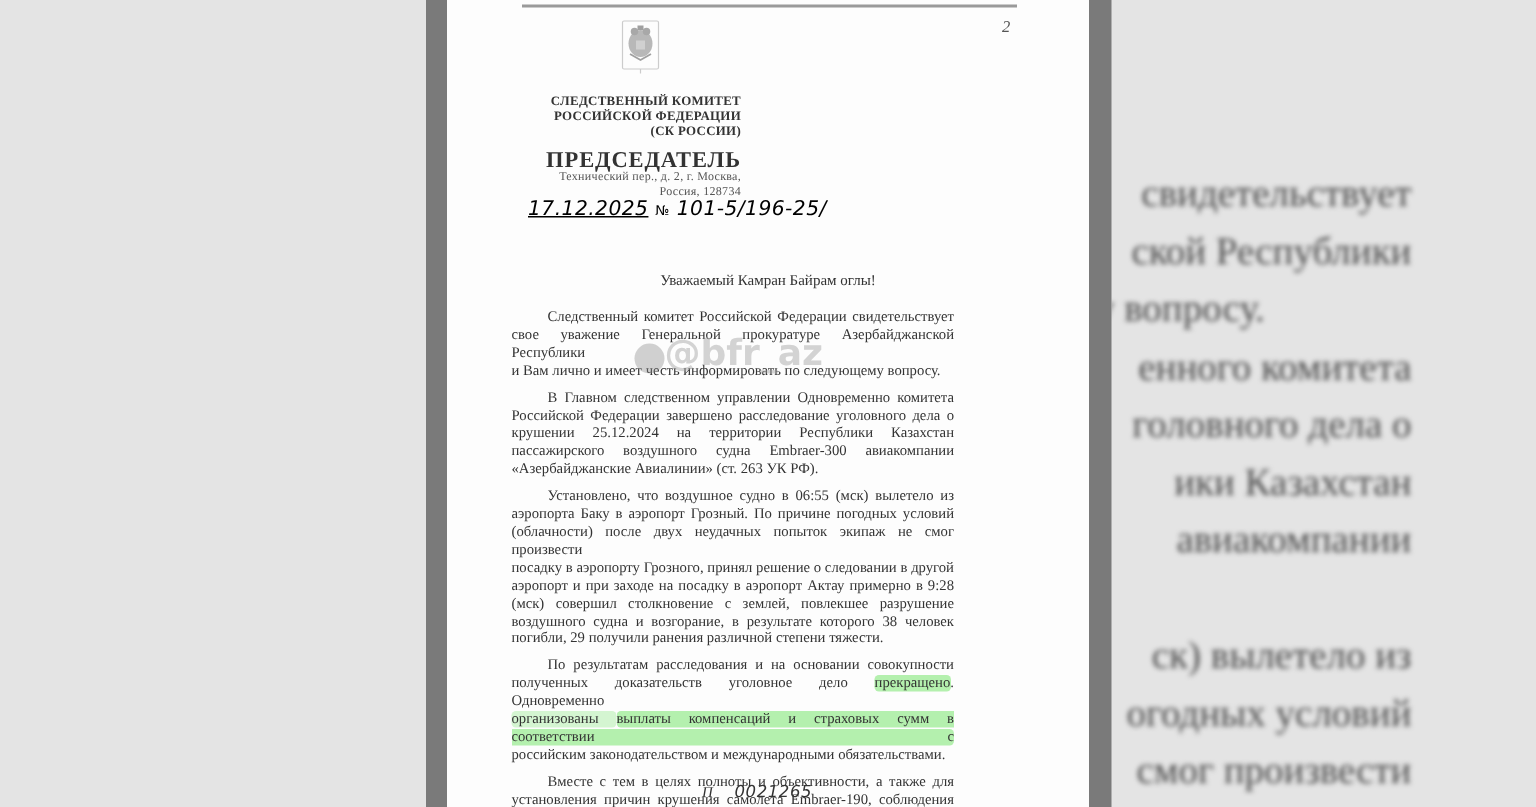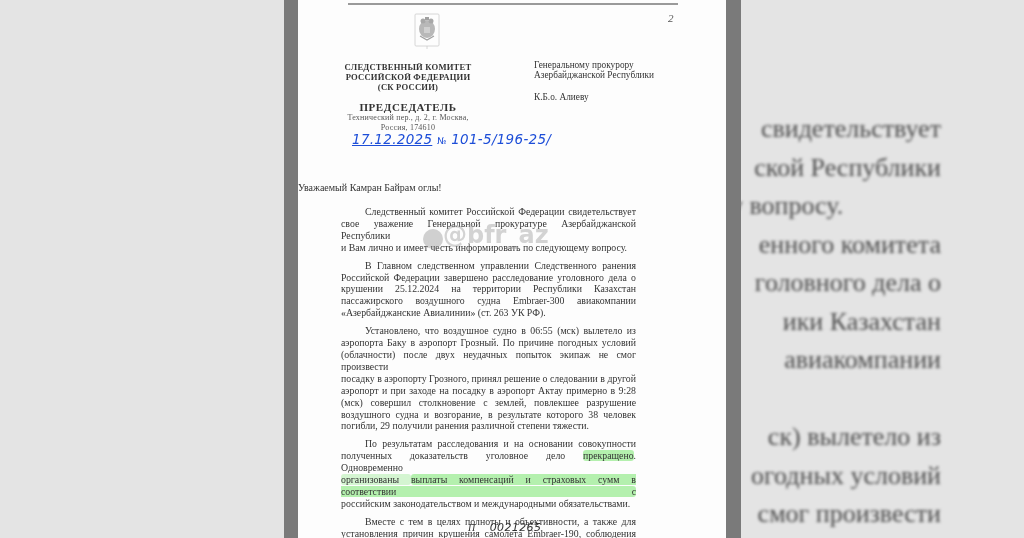--- a/index.html
+++ b/index.html
@@ -13,28 +13,28 @@
   .bg-line { display:block; text-align:justify; text-align-last:justify; }
   .bg-line.indent { text-indent:60px; }
   .bg-line.last { text-align-last:left; }
   .band { position:absolute; top:0; height:538px; background:#7a7a7a; }
   .band-left { left:284px; width:14px; }
   .band-right { left:726px; width:15px; }
   .page { position:absolute; left:298px; top:0; width:428px; height:538px; background:#fdfdfd; overflow:hidden; color:#2a2a2a; }
   .page-topline { position:absolute; left:50px; top:3px; width:330px; height:2px; background:#9a9a9a; }
   .page-num { position:absolute; left:370px; top:12px; font-style:italic; font-size:11px; color:#555; }
   .emblem { position:absolute; left:116px; top:13px; width:26px; height:38px; }
-  .sender { position:absolute; left:36px; top:62px; width:148px; text-align:center; font-size:8.6px; line-height:10px; font-weight:bold; letter-spacing:0.2px; color:#333; }
-  .sender .chair { margin-top:10px; font-size:11px; letter-spacing:0.6px; }
+  .sender { position:absolute; left:48px; top:62px; width:148px; text-align:right; font-size:8.6px; line-height:10px; font-weight:bold; letter-spacing:0.2px; color:#333; }
+  .sender .chair { margin-top:10px; font-size:15px; letter-spacing:0.6px; }
   .sender .addr { margin-top:1px; font-weight:normal; font-size:8px; line-height:10px; color:#555; }
-  .regline { position:absolute; left:54px; top:131px; font-family:"DejaVu Sans", sans-serif; font-style:italic; font-size:13.5px; color:#1d4ed8; letter-spacing:0.3px; }
+  .regline { position:absolute; left:54px; top:131px; font-family:"DejaVu Sans", sans-serif; font-style:italic; font-size:13.5px; color:#000000; letter-spacing:0.3px; }
   .regline .ul { text-decoration:underline; }
   .recipient { position:absolute; left:236px; top:60px; width:180px; font-size:9.3px; line-height:10px; color:#333; }
   .recipient .name { margin-top:12px; }
-  .greeting { position:absolute; left:0; top:182px; width:428px; text-align:left; font-size:10px; color:#333; }
+  .greeting { position:absolute; left:0; top:182px; width:428px; text-align:center; font-size:10px; color:#333; }
   .body { position:absolute; left:43px; top:206px; width:295px; font-size:9.8px; line-height:11.9px; color:#333; }
   .para { margin:0 0 6px 0; text-align:justify; text-indent:24px; }
   .para .ln { display:block; text-align:justify; text-align-last:justify; }
   .para .ln.first { text-indent:24px; }
   .para .ln.end { text-align-last:left; }
   .hl { background:rgba(120,230,110,0.55); border-radius:3px; }
   .footer-num { position:absolute; left:170px; top:521px; font-family:"DejaVu Sans", sans-serif; font-size:11px; color:#333; letter-spacing:0.4px;font-style:italic; }
   .footer-num .pref { font-family:"Liberation Serif", serif; font-size:10px; margin-right:14px; }
   .watermark { position:absolute; left:125px; top:225px; width:220px; pointer-events:none; color:rgba(160,160,160,0.45); font-family:"DejaVu Sans", sans-serif; font-weight:bold; }
   .wm-top { font-size:34px; letter-spacing:2px; -webkit-text-stroke:1px rgba(150,150,150,0.5); color:transparent; }
@@ -98,46 +98,41 @@
     <path d="M6 23 L13 27 L20 23" stroke="#a0a0a0" stroke-width="1.2" fill="none"></path>
   </svg>
 
   <div class="sender">
     <div>СЛЕДСТВЕННЫЙ КОМИТЕТ</div>
     <div>РОССИЙСКОЙ ФЕДЕРАЦИИ</div>
     <div>(СК РОССИИ)</div>
     <div class="chair">ПРЕДСЕДАТЕЛЬ</div>
     <div class="addr">
       <div>Технический пер., д. 2, г. Москва,</div>
-      <div>Россия, 174610</div>
+      <div>Россия, 128734</div>
     </div>
   </div>
 
   <div class="regline">
     <span class="ul">17.12.2025</span>
     <span style="font-size:9px;font-style:normal;">№</span>
     <span>101-5/196-25/</span>
   </div>
 
-  <div class="recipient">
-    <div>Генеральному прокурору</div>
-    <div>Азербайджанской Республики</div>
-    <div class="name">К.Б.о. Алиеву</div>
-  </div>
 
   <div class="greeting">Уважаемый Камран Байрам оглы!</div>
 
   <div class="body">
     <p class="para" style="text-indent:0">
       <span class="ln first">Следственный комитет Российской Федерации свидетельствует</span>
       <span class="ln">свое уважение Генеральной прокуратуре Азербайджанской Республики</span>
       <span class="ln end">и Вам лично и имеет честь информировать по следующему вопросу.</span>
     </p>
     <p class="para" style="text-indent:0">
-      <span class="ln first">В Главном следственном управлении Следственного ранения</span>
+      <span class="ln first">В Главном следственном управлении Одновременно комитета</span>
       <span class="ln">Российской Федерации завершено расследование уголовного дела о</span>
       <span class="ln">крушении 25.12.2024 на территории Республики Казахстан</span>
       <span class="ln">пассажирского воздушного судна Embraer-300 авиакомпании</span>
       <span class="ln end">«Азербайджанские Авиалинии» (ст. 263 УК РФ).</span>
     </p>
     <p class="para" style="text-indent:0">
       <span class="ln first">Установлено, что воздушное судно в 06:55 (мск) вылетело из</span>
       <span class="ln">аэропорта Баку в аэропорт Грозный. По причине погодных условий</span>
       <span class="ln">(облачности) после двух неудачных попыток экипаж не смог произвести</span>
       <span class="ln">посадку в аэропорту Грозного, принял решение о следовании в другой</span>

